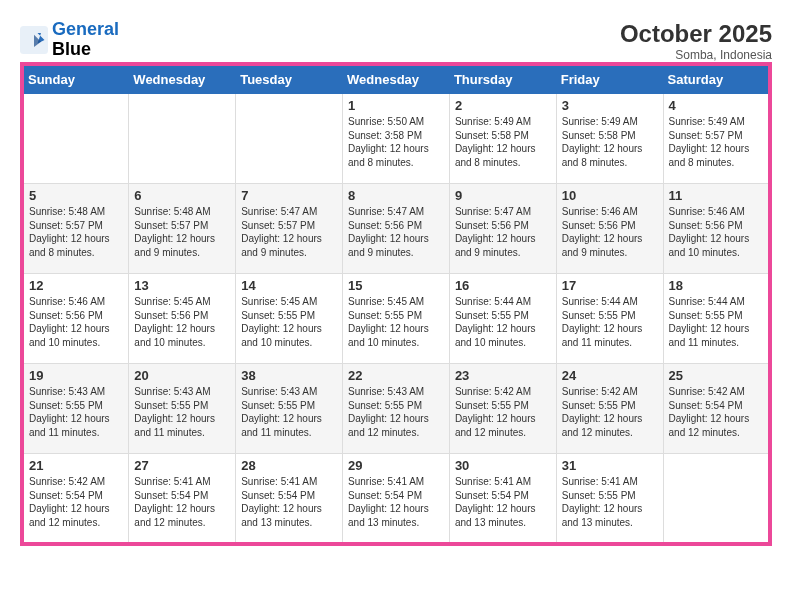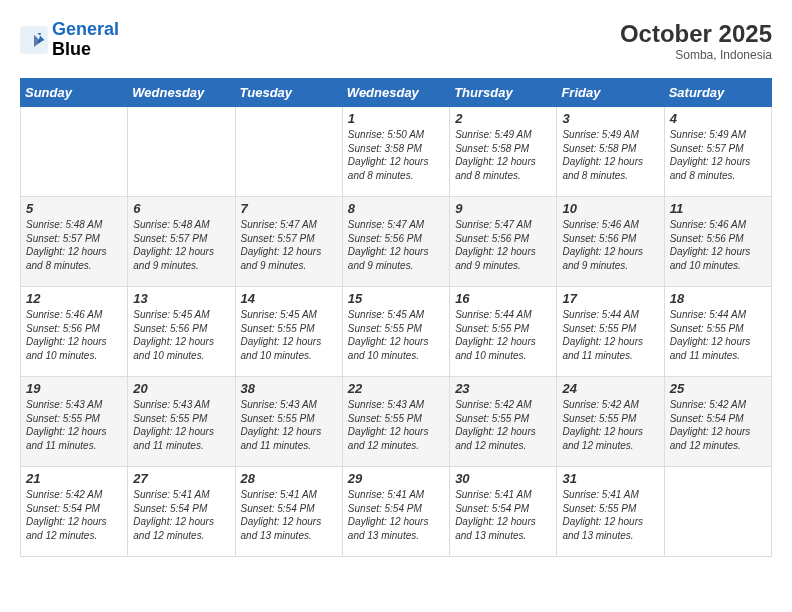--- a/index.html
+++ b/index.html
@@ -7,21 +7,20 @@
       font-family: Arial, sans-serif;
       background: #fff;
       width: 792px;
       min-height: 612px;
       padding: 20px;
     }
     .header {
       display: flex;
       justify-content: space-between;
       align-items: flex-start;
-      margin-bottom: 16px;
     }
     .logo {
       display: flex;
       align-items: center;
       gap: 4px;
     }
     .logo-text {
       font-size: 18px;
       font-weight: bold;
       color: #333;
@@ -42,22 +41,21 @@
       font-weight: bold;
       color: #333;
     }
     .location {
       font-size: 12px;
       color: #555;
     }
     .calendar-table {
       width: 100%;
       border-collapse: collapse;
-      border: 1px solid #ec4899;
-      font-style: italic;
+      border: 4px solid #ec4899;
     }
     .calendar-table th {
       background: #2a6ebb;
       color: #fff;
       font-size: 13px;
       padding: 6px 4px;
       text-align: left;
       border: 1px solid #2a6ebb;
     }
     .calendar-table td {

